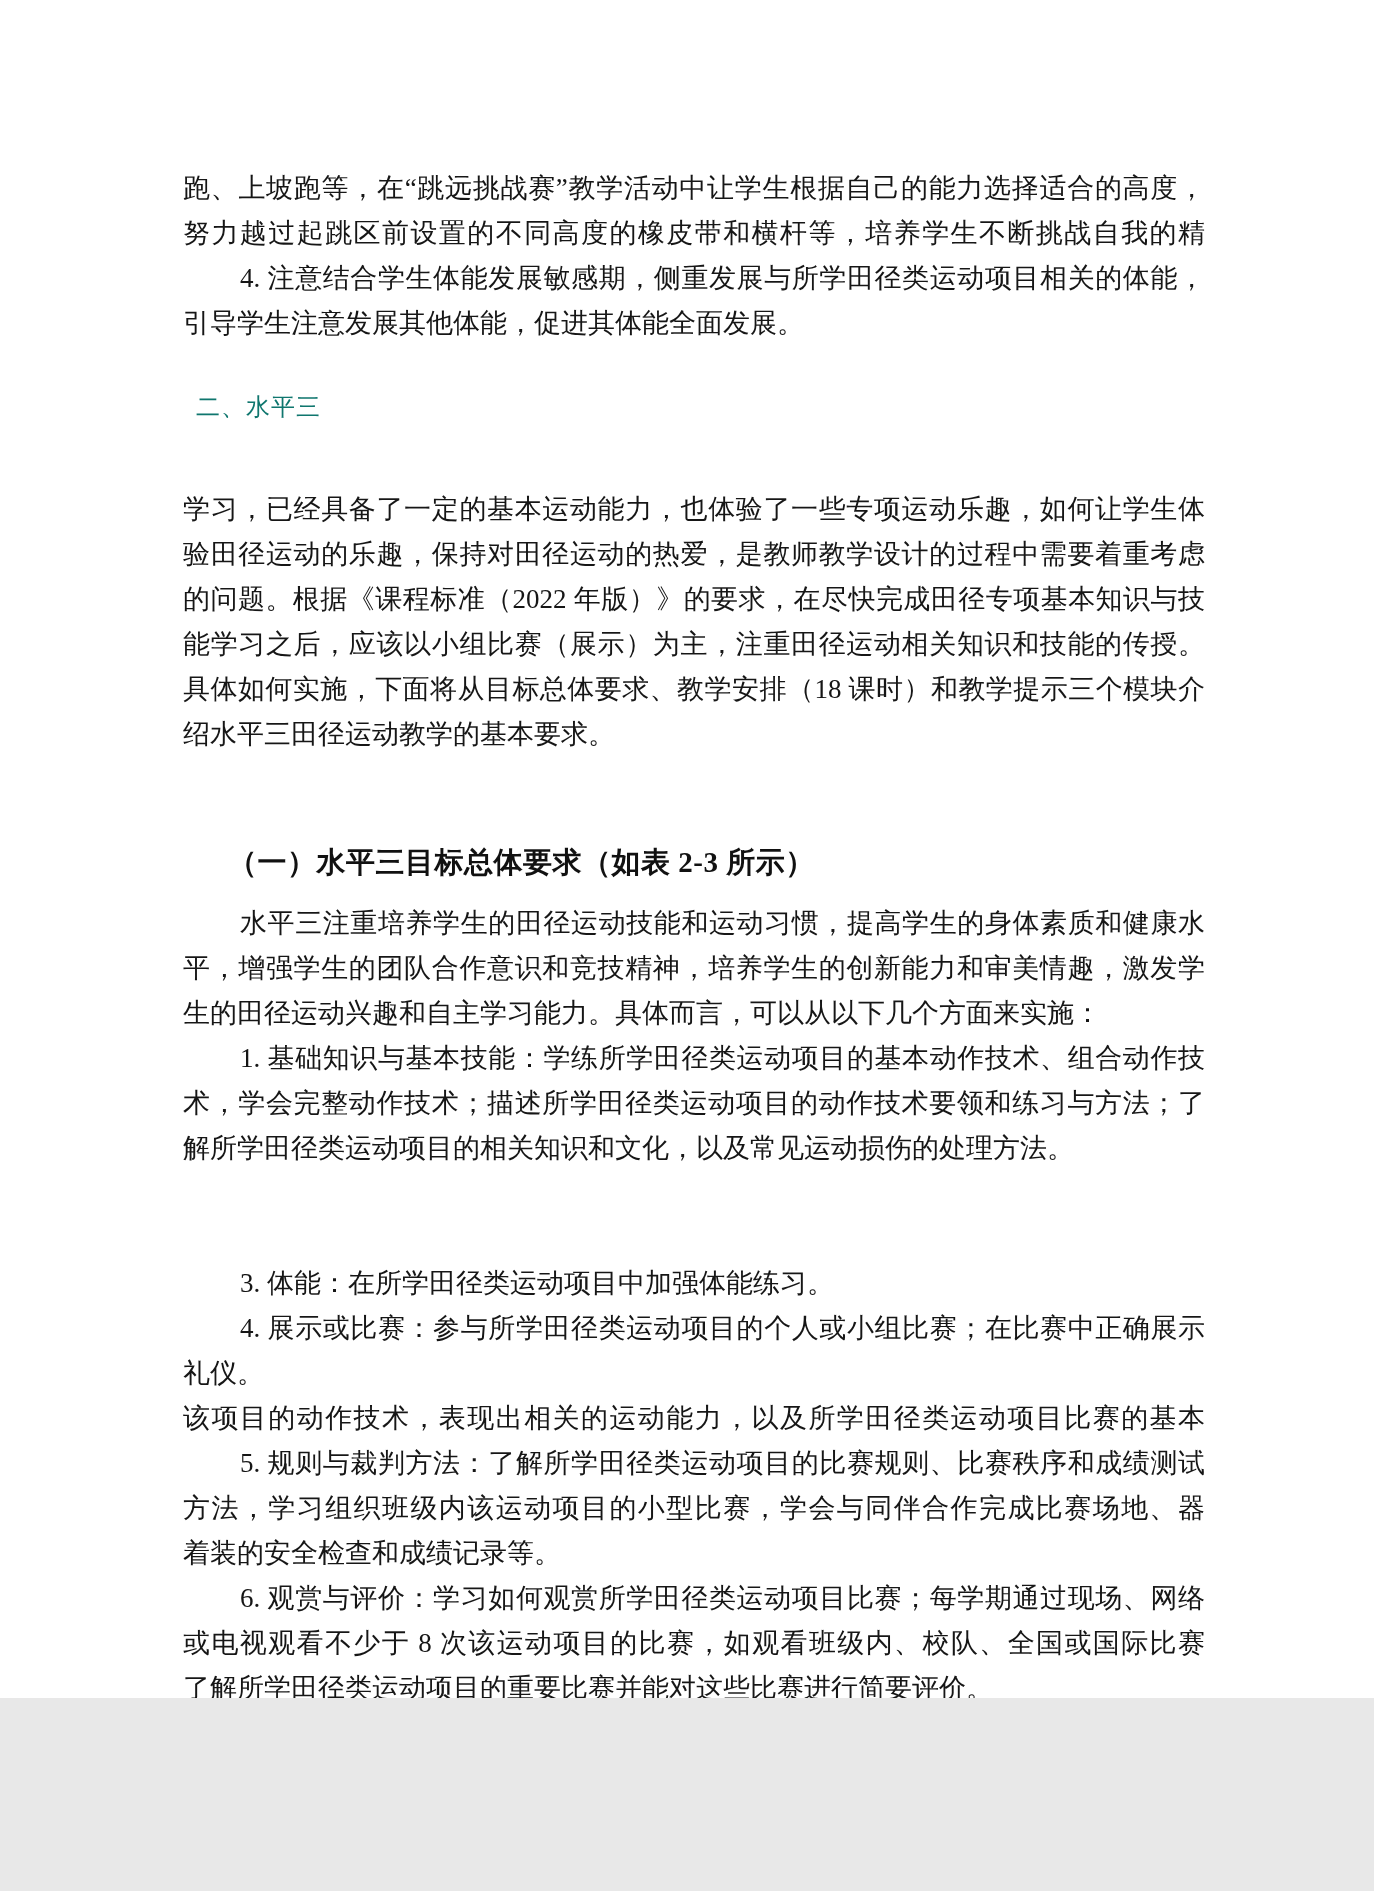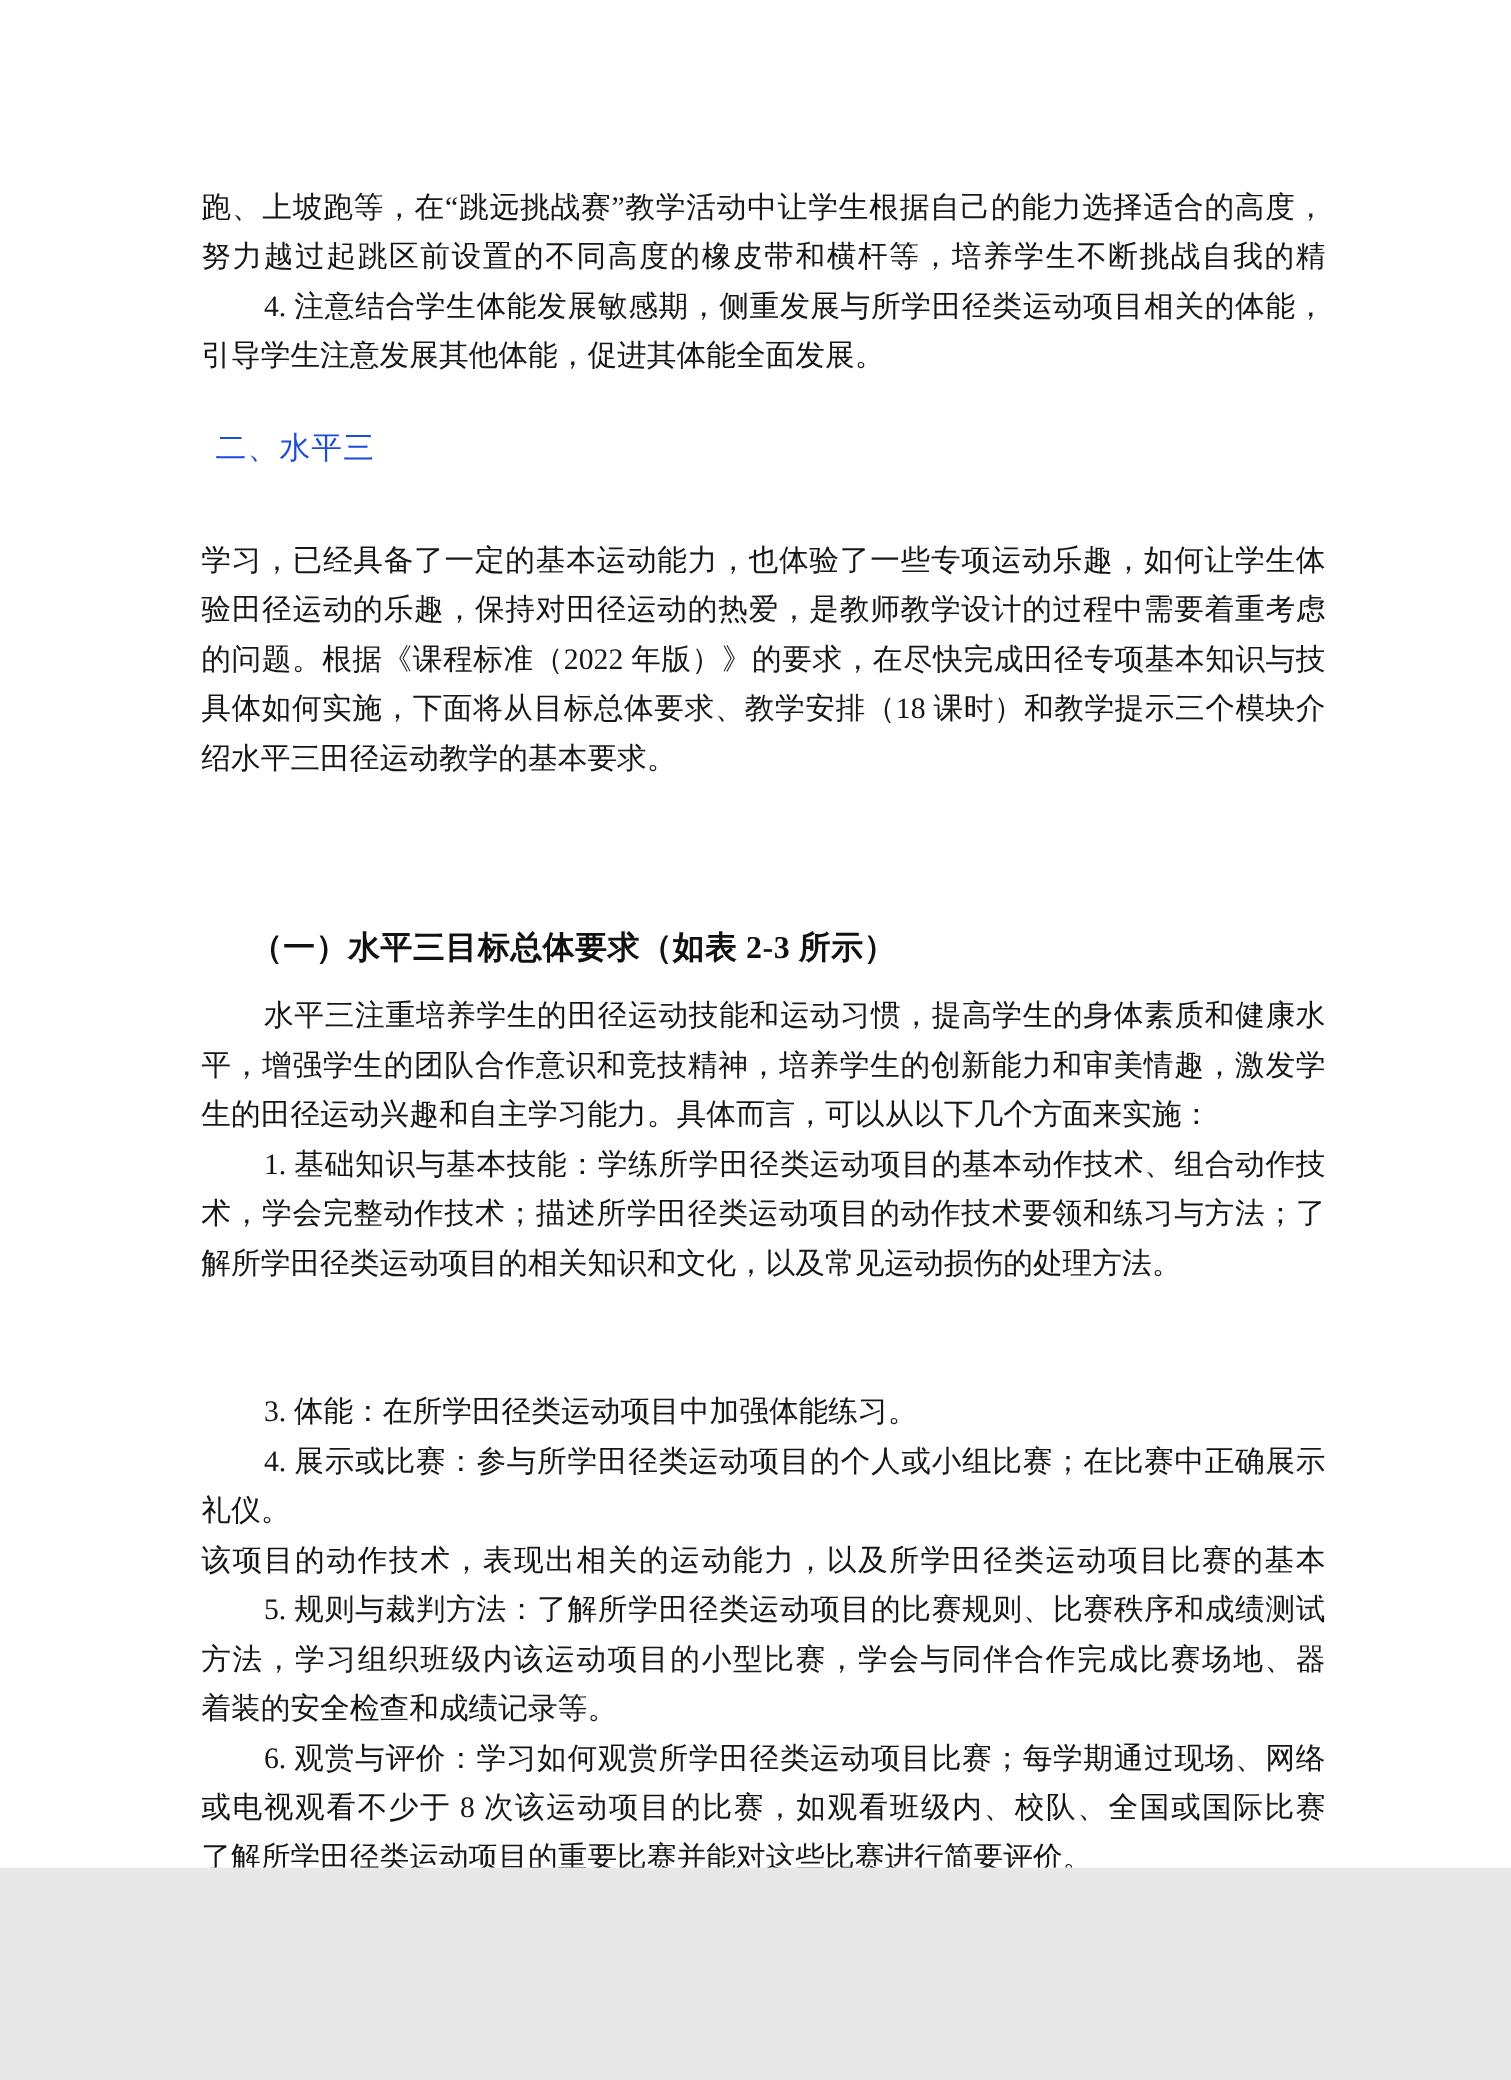--- a/index.html
+++ b/index.html
@@ -36,24 +36,24 @@
   .line.indent {
     text-indent: 57px;
   }
   .section-heading {
     position: absolute;
     left: 196px;
     top: 384px;
     margin: 0;
     font-family: "Liberation Sans", "DejaVu Sans", sans-serif;
     font-weight: 400;
-    font-size: 28px;
+    font-size: 24px;
     line-height: 45px;
     letter-spacing: 1px;
-    color: #1d4ed8;
+    color: #0f766e;
     text-align: right;
   }
   .subsection-heading {
     position: absolute;
     left: 228px;
     top: 840px;
     margin: 0;
     font-size: 29px;
     font-weight: bold;
     line-height: 45px;
@@ -99,20 +99,21 @@
     <div class="line j indent">4. 注意结合学生体能发展敏感期，侧重发展与所学田径类运动项目相关的体能，</div>
     <div class="line">引导学生注意发展其他体能，促进其体能全面发展。</div>
   </section>
 
   <h1 class="section-heading">二、水平三</h1>
 
   <section class="block" style="top:487px">
     <div class="line j">学习，已经具备了一定的基本运动能力，也体验了一些专项运动乐趣，如何让学生体</div>
     <div class="line j">验田径运动的乐趣，保持对田径运动的热爱，是教师教学设计的过程中需要着重考虑</div>
     <div class="line j">的问题。根据《课程标准（2022 年版）》的要求，在尽快完成田径专项基本知识与技</div>
+    <div class="line j">能学习之后，应该以小组比赛（展示）为主，注重田径运动相关知识和技能的传授。</div>
     <div class="line j">具体如何实施，下面将从目标总体要求、教学安排（18 课时）和教学提示三个模块介</div>
     <div class="line">绍水平三田径运动教学的基本要求。</div>
   </section>
 
   <h2 class="subsection-heading">（一）水平三目标总体要求（如表 2-3 所示）</h2>
 
   <section class="block" style="top:901px">
     <div class="line j indent">水平三注重培养学生的田径运动技能和运动习惯，提高学生的身体素质和健康水</div>
     <div class="line j">平，增强学生的团队合作意识和竞技精神，培养学生的创新能力和审美情趣，激发学</div>
     <div class="line">生的田径运动兴趣和自主学习能力。具体而言，可以从以下几个方面来实施：</div>

